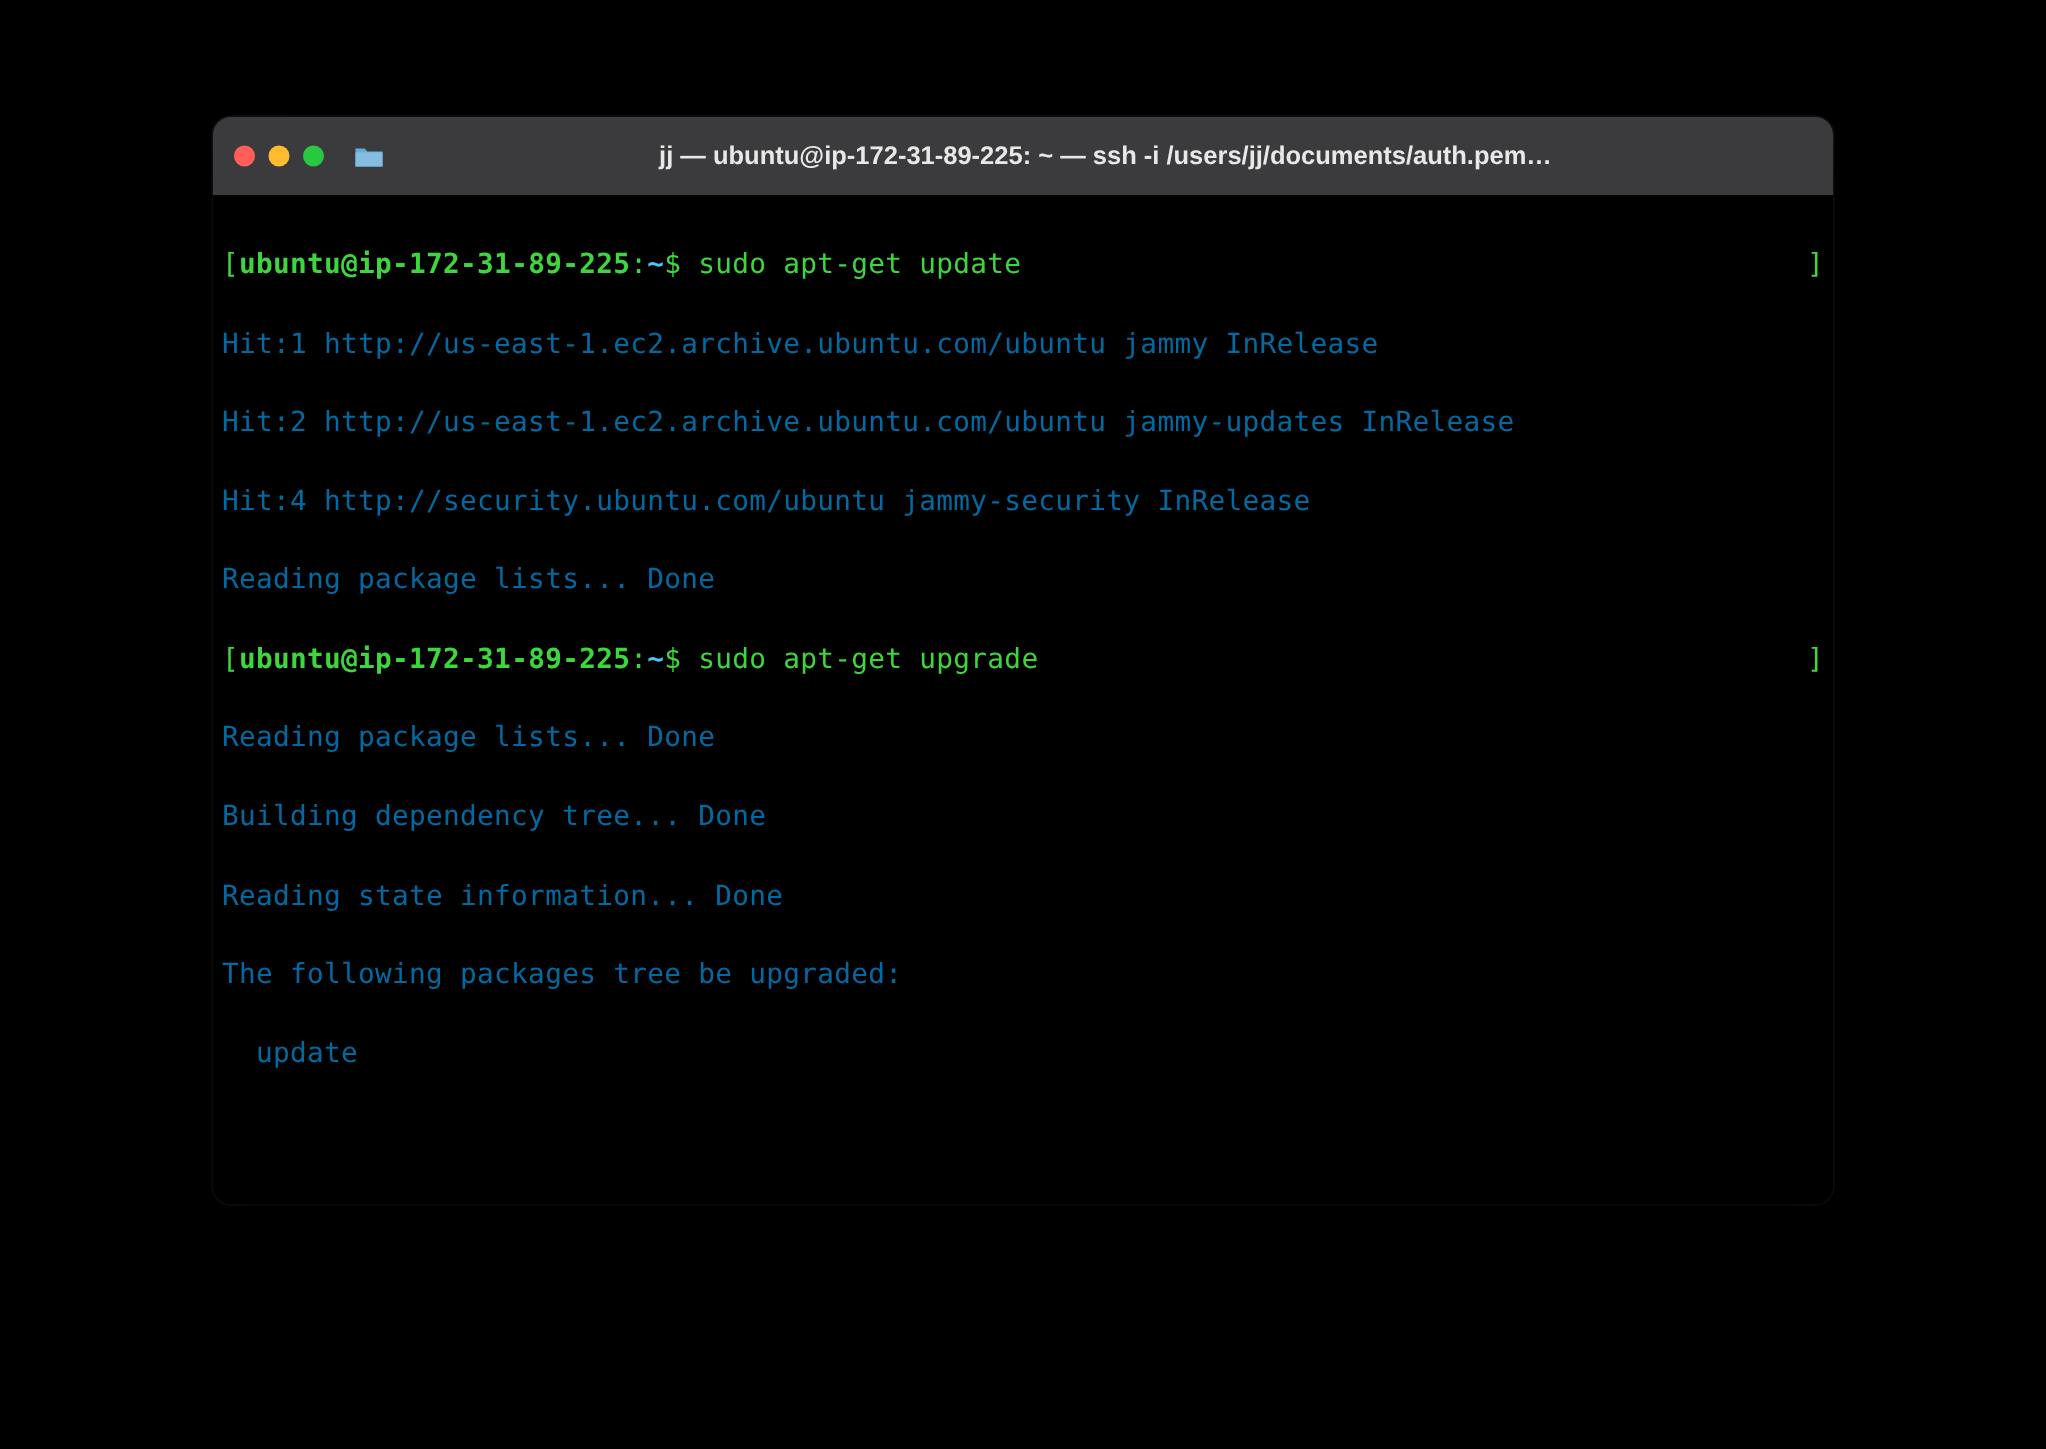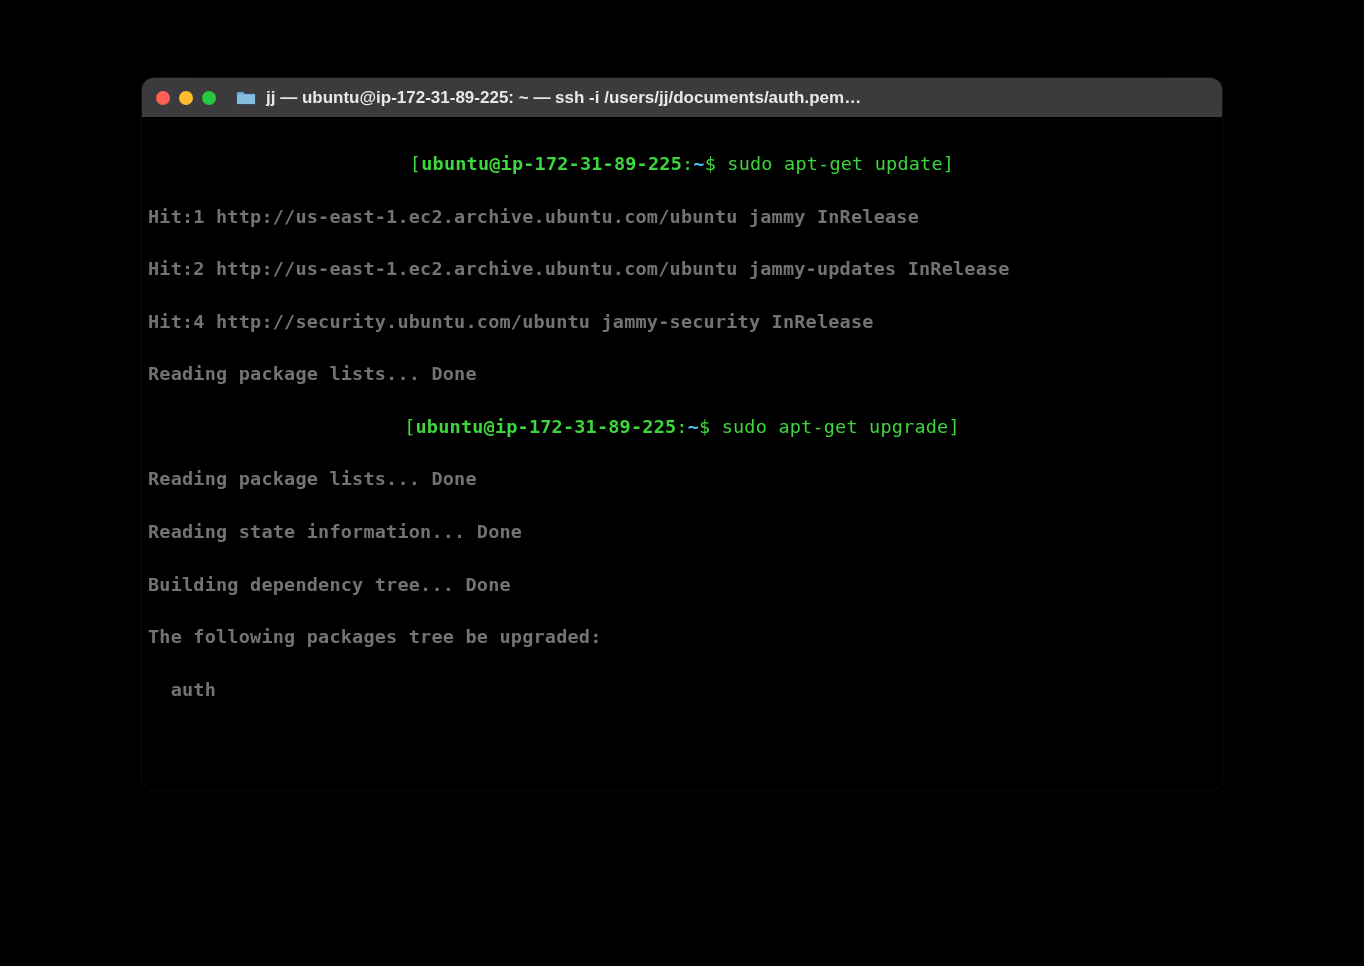--- a/index.html
+++ b/index.html
@@ -18,26 +18,27 @@
     }
     .window {
       width: 1080px;
       margin-top: 78px;
       background: #111111;
       border-radius: 12px;
       overflow: hidden;
       box-shadow: 0 25px 60px rgba(0,0,0,0.8), 0 0 0 1px rgba(255,255,255,0.08);
     }
     .titlebar {
-      height: 39px;
+      height: 52px;
       background: #3b3a3c;
       display: flex;
       align-items: center;
       padding: 0 14px;
       gap: 10px;
+      text-align: center;
     }
     .traffic-lights {
       display: flex;
       gap: 9px;
       align-items: center;
     }
     .light {
       width: 14px;
       height: 14px;
       border-radius: 50%;
@@ -74,23 +75,23 @@
     }
     .line {
       display: block;
     }
     .bracket { color: #3dd63d; font-weight: 500; }
     .prompt-host { color: #3dd63d; font-weight: 800; }
     .prompt-colon { color: #3dd63d; font-weight: 500; }
     .prompt-path { color: #4fc3f7; font-weight: 700; }
     .prompt-dollar { color: #3dd63d; font-weight: 500; }
     .cmd { color: #3dd63d; font-weight: 500; }
-    .out { color: #737373; font-weight: 700; }
+    .out { color: #0369a1; font-weight: 400; }
     .rbracket { color: #3dd63d; font-weight: 500; float: right; }
-    .promptline { display: flex; justify-content: center; }
+    .promptline { display: flex; justify-content: space-between; }
   </style>
 </head>
 <body>
 
 <div class="window">
   <div class="titlebar">
     <div class="traffic-lights">
       <div class="light red"></div>
       <div class="light yellow"></div>
       <div class="light green"></div>
@@ -105,19 +106,19 @@
   </div>
 
   <div class="terminal-body">
 <span class="line promptline"><span><span class="bracket">[</span><span class="prompt-host">ubuntu@ip-172-31-89-225</span><span class="prompt-colon">:</span><span class="prompt-path">~</span><span class="prompt-dollar">$</span> <span class="cmd">sudo apt-get update</span></span><span class="rbracket">]</span></span>
 <span class="line out">Hit:1 http://us-east-1.ec2.archive.ubuntu.com/ubuntu jammy InRelease</span>
 <span class="line out">Hit:2 http://us-east-1.ec2.archive.ubuntu.com/ubuntu jammy-updates InRelease</span>
 <span class="line out">Hit:4 http://security.ubuntu.com/ubuntu jammy-security InRelease</span>
 <span class="line out">Reading package lists... Done</span>
 <span class="line promptline"><span><span class="bracket">[</span><span class="prompt-host">ubuntu@ip-172-31-89-225</span><span class="prompt-colon">:</span><span class="prompt-path">~</span><span class="prompt-dollar">$</span> <span class="cmd">sudo apt-get upgrade</span></span><span class="rbracket">]</span></span>
 <span class="line out">Reading package lists... Done</span>
+<span class="line out">Building dependency tree... Done</span>
 <span class="line out">Reading state information... Done</span>
-<span class="line out">Building dependency tree... Done</span>
 <span class="line out">The following packages tree be upgraded:</span>
-<span class="line out">  auth</span>
+<span class="line out">  update</span>
 
   </div>
 </div>
 
 </body></html>

